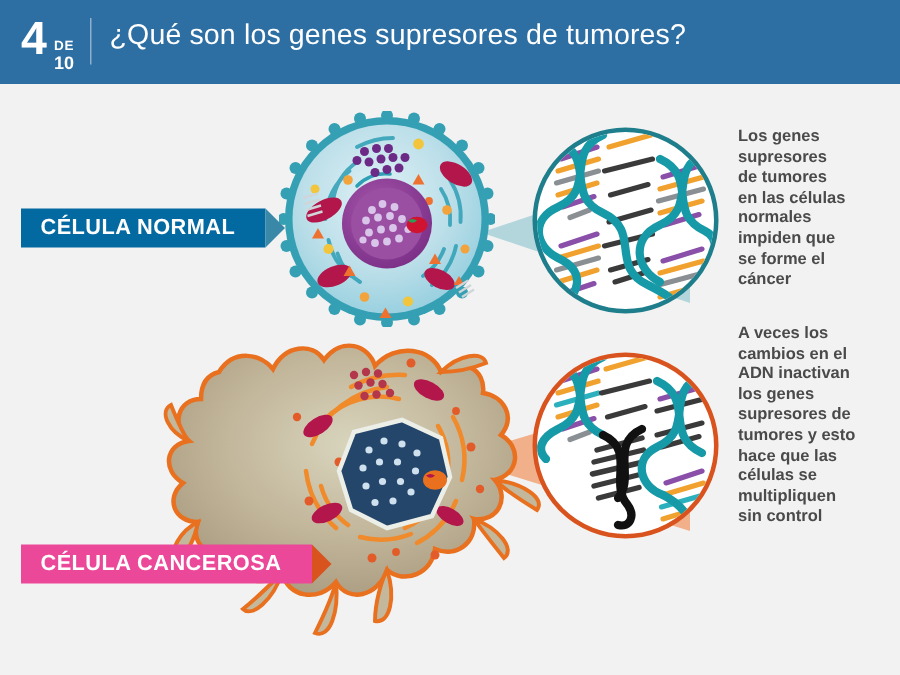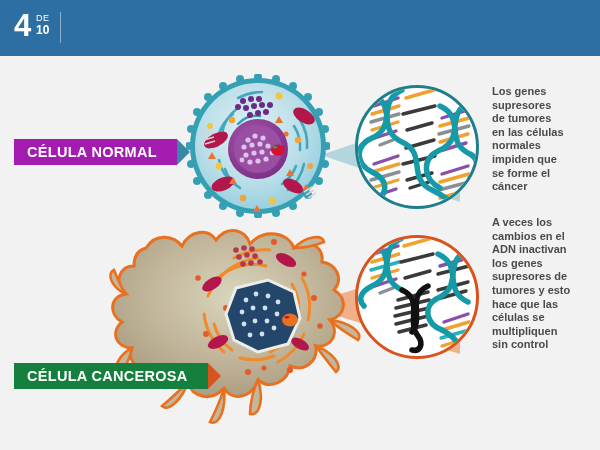--- a/index.html
+++ b/index.html
@@ -19,21 +19,21 @@
   }
   .hdr-num{
     position:absolute;left:14px;top:9px;
     color:#ffffff;font-size:31px;font-weight:bold;line-height:34px;
     letter-spacing:-0.5px;
   }
   .hdr-frac{
     position:absolute;left:36px;top:13px;
     color:#ffffff;line-height:11px;text-align:left;
   }
-  .hdr-frac .de{font-size:9px;font-weight:normal;letter-spacing:.5px;display:block;}
+  .hdr-frac .de{font-size:9px;font-weight:bold;letter-spacing:.5px;display:block;margin-top:12px;}
   .hdr-frac .ten{font-size:12px;font-weight:bold;display:block;margin-top:1px;}
   .hdr-div{
     position:absolute;left:60px;top:12px;width:1px;height:31px;
     background:rgba(255,255,255,.45);
   }
   .hdr-title{
     position:absolute;left:73px;top:13px;
     color:#ffffff;font-size:19px;font-weight:normal;letter-spacing:.1px;
   }
 
@@ -49,23 +49,23 @@
   
   .banner{
     position:absolute;height:26px;display:flex;align-items:center;
     color:#ffffff;font-size:14.5px;font-weight:bold;letter-spacing:.3px;
     padding-left:13px;padding-right:20px;
   }
   .banner .tip{
     position:absolute;right:-13px;top:0;width:0;height:0;
     border-top:13px solid transparent;border-bottom:13px solid transparent;
   }
-  #banner-normal{left:14px;top:139px;background:#a21caf;}
+  #banner-normal{left:14px;top:139px;background:#0369a1;}
   #banner-normal .tip{border-left:13px solid #3a88a8;}
-  #banner-cancer{left:14px;top:363px;background:#15803d;text-align:right;}
+  #banner-cancer{left:14px;top:363px;background:#ec4899;text-align:right;}
   #banner-cancer .tip{border-left:13px solid #d9531e;}
 
   
   .beam{position:absolute;}
 
   
   .dnacircle{position:absolute;border-radius:50%;background:#ffffff;overflow:hidden;}
   #dna-normal{left:355px;top:85px;width:118px;height:118px;border:3px solid #1f7e8c;}
   #dna-cancer{left:355px;top:235px;width:118px;height:118px;border:3px solid #d9531e;}
 
@@ -76,20 +76,21 @@
 
 <div id="stage">
 
   <div class="header">
     <div class="hdr-num">4</div>
     <div class="hdr-frac">
       <span class="de">DE</span>
       <span class="ten">10</span>
     </div>
     <div class="hdr-div"></div>
+    <div class="hdr-title">¿Qué son los genes supresores de tumores?</div>
   </div>
 
   <svg class="beam" style="left:280px;top:100px;" width="200" height="110" viewBox="0 0 200 110">
     <polygon points="20,48 20,62 180,8 180,102" fill="#7fbecb" opacity="0.55"></polygon>
   </svg>
 
   <svg style="position:absolute;left:186px;top:74px;" width="144" height="144" viewBox="0 0 144 144">
     <defs>
       <radialGradient id="cytoG" cx="45%" cy="38%" r="65%">
         <stop offset="0%" stop-color="#dff0f5"></stop>

